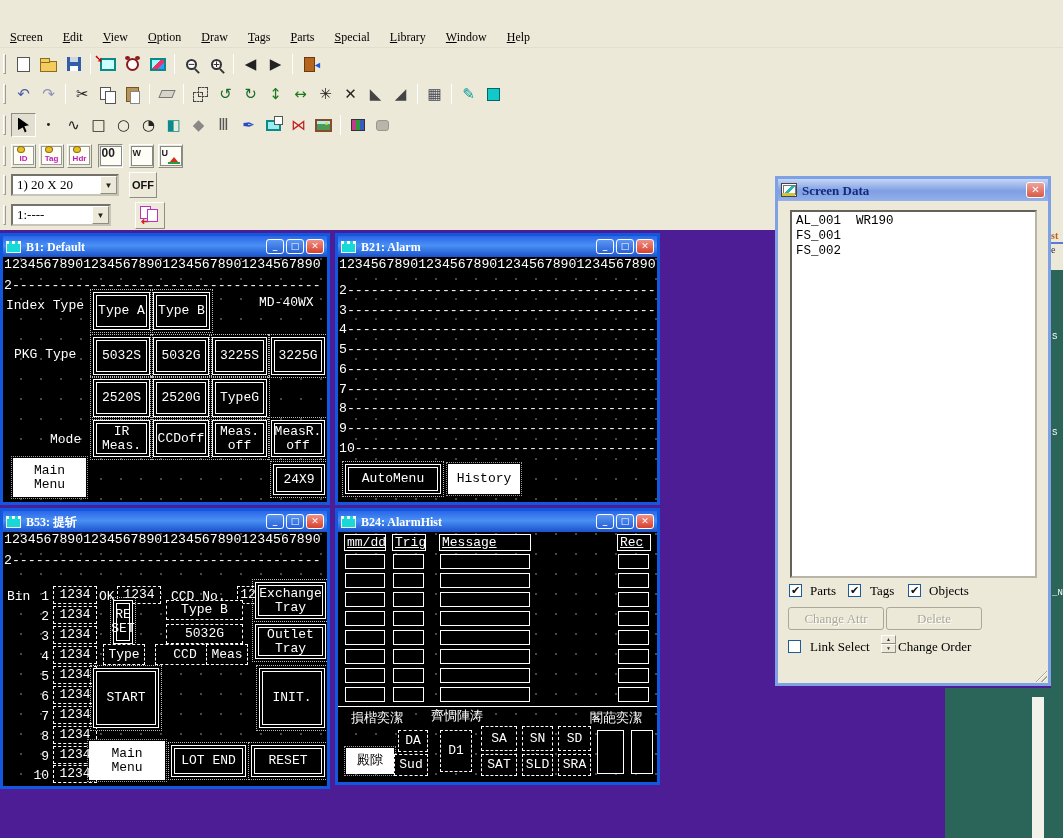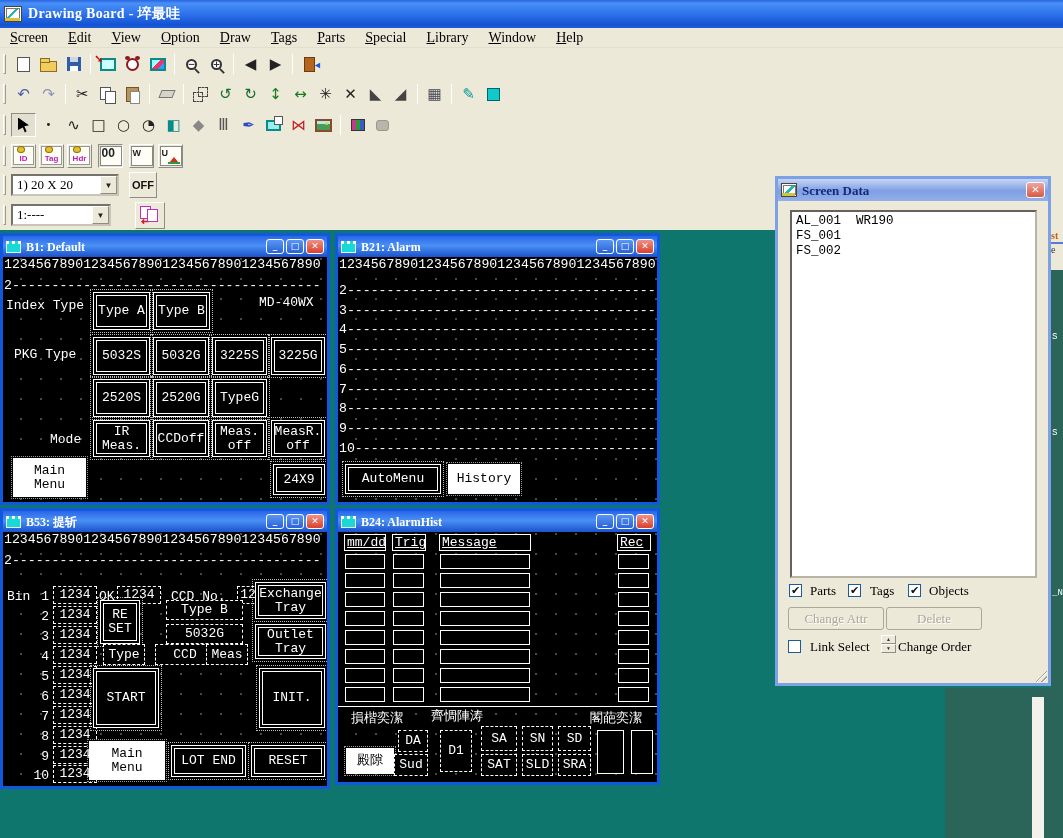--- a/index.html
+++ b/index.html
@@ -11,21 +11,21 @@
   .titlebar { position:absolute; left:0; top:0; width:1063px; height:28px;
     background:linear-gradient(180deg,#2964E2 0%,#4790F5 12%,#2E72EC 50%,#1453D2 88%,#1E5CD8 100%);
     display:flex; align-items:center; padding-left:4px; color:#fff; }
   .titlebar .ttext { font-weight:bold; font-size:14px; margin-left:6px; letter-spacing:.3px; }
   .app-icon { width:18px; height:16px; background:#fdfdf4; border:1px solid #444; position:relative; }
   .app-icon::before { content:""; position:absolute; left:1px; top:1px; width:12px; height:9px;
      background:linear-gradient(135deg,#fff 40%,#23b8b8 40% 55%,#fff 55%); border:1px solid #777; }
   .app-icon::after { content:""; position:absolute; left:0; bottom:0; width:15px; height:3px; background:#d8c23a; }
 
   .menubar { position:absolute; left:0; top:28px; width:1063px; height:20px; background:#ECE9D8;
-    display:flex; align-items:flex-end; font-size:14px; color:#000; border-bottom:1px solid #e2dfcf; }
+    display:flex; align-items:center; font-size:12px; color:#000; border-bottom:1px solid #e2dfcf; }
   .mi { padding:1px 10px; cursor:default; }
   .mi::first-letter { text-decoration:underline; }
 
   .band { position:absolute; left:0; width:1063px; display:flex; align-items:center; background:#ECE9D8; }
   .grip { width:3px; height:20px; margin:0 5px 0 3px; border-left:1px solid #fff; border-top:1px solid #fff;
           border-right:1px solid #9d9c92; border-bottom:1px solid #9d9c92; }
   .tbtn { width:25px; height:24px; display:flex; align-items:center; justify-content:center;
           position:relative; flex:0 0 auto; }
   .tsep { width:1px; height:20px; background:#9d9c92; border-right:1px solid #fff; margin:0 4px; flex:0 0 auto; }
   .glyph { font-family:"DejaVu Sans", sans-serif; font-size:15px; color:#222; line-height:1; }
@@ -83,21 +83,21 @@
 
   .combo { height:22px; background:#fff; border:2px inset #c8c5b8; display:flex; align-items:center;
            font-size:13px; font-family:"Liberation Serif",serif; }
   .combo .cval { flex:1; padding:0 4px; white-space:pre; }
   .combo .cbtn { width:17px; height:100%; background:#ECE9D8; border:1px solid; border-color:#fff #8e8d83 #8e8d83 #fff;
            display:flex; align-items:center; justify-content:center; font-size:8px; color:#222; }
   .offbtn { width:28px; height:26px; margin-left:10px; display:flex; align-items:center; justify-content:center;
            font:bold 11px/1 "Liberation Sans",sans-serif; color:#111; }
 
   
-  .workspace { position:absolute; left:0; top:230px; width:1063px; height:608px; background:#0f766e; }
+  .workspace { position:absolute; left:0; top:230px; width:1063px; height:608px; background:#4c1d95; }
 
   
   .child { position:absolute; border:3px solid #1158DF; background:#000; }
   .ctitle { height:21px; background:linear-gradient(180deg,#2A66E8 0%,#4A90F4 45%,#1A52CC 100%);
             display:flex; align-items:center; padding:0 3px; color:#fff;
             font:bold 12px/1 "Liberation Serif",serif; }
   .mdi-icon { width:15px; height:12px; background:#18D8D8; border:1px solid #eee; border-top:3px dotted #fff; margin-right:5px; flex:0 0 auto; }
   .ctitle .ttxt { flex:1; white-space:nowrap; overflow:hidden; }
   .wb { width:18px; height:15px; border-radius:3px; margin-left:2px; border:1px solid #fff;
         display:flex; align-items:center; justify-content:center; color:#fff;
@@ -166,24 +166,20 @@
                 color:#fff; font:9px/10px "Liberation Mono",monospace; overflow:hidden; }
   .teal-strip span { position:absolute; left:1px; }
   .teal-block { position:absolute; left:945px; top:688px; width:118px; height:150px; background:#2B6459; }
   .teal-block .wstripe { position:absolute; left:87px; top:9px; width:12px; height:141px; background:#F2F1EA; }
 </style>
 </head>
 <body>
 
 <div class="app">
 
-  <div class="titlebar">
-    <span class="app-icon"></span>
-    <span class="ttext">Drawing Board - 埣最哇</span>
-  </div>
 
   <div class="menubar">
     <span class="mi">Screen</span>
     <span class="mi">Edit</span>
     <span class="mi">View</span>
     <span class="mi">Option</span>
     <span class="mi">Draw</span>
     <span class="mi">Tags</span>
     <span class="mi">Parts</span>
     <span class="mi">Special</span>
@@ -494,21 +490,21 @@
         <div class="dbox" style="left:50px;top:214px;width:44px;height:18px">1234</div>
         <div class="hlabel" style="left:22px;top:236px;width:24px;text-align:right">10</div>
         <div class="dbox" style="left:50px;top:233px;width:44px;height:18px">1234</div>
 
         <div class="hlabel" style="left:96px;top:57px">OK</div>
         <div class="dbox" style="left:114px;top:54px;width:44px;height:18px">1234</div>
         <div class="hlabel" style="left:168px;top:57px">CCD No.</div>
         <div class="dbox" style="left:234px;top:54px;width:22px;height:18px">12</div>
         <div class="hbtn" style="left:252px;top:50px;width:71px;height:37px">Exchange
 Tray</div>
-        <div class="hbtn" style="left:97px;top:68px;width:40px;height:44px">RE
+        <div class="hbtn" style="left:110px;top:68px;width:20px;height:44px">RE
 SET</div>
         <div class="dbox" style="left:163px;top:68px;width:77px;height:20px">Type B</div>
         <div class="dbox" style="left:163px;top:92px;width:77px;height:20px">5032G</div>
         <div class="hbtn" style="left:252px;top:92px;width:71px;height:35px">Outlet
 Tray</div>
         <div class="dbox" style="left:100px;top:112px;width:42px;height:21px">Type</div>
         <div class="dbox" style="left:152px;top:112px;width:60px;height:21px">CCD</div>
         <div class="dbox" style="left:203px;top:112px;width:42px;height:21px">Meas</div>
         <div class="hbtn" style="left:90px;top:136px;width:66px;height:60px">START</div>
         <div class="hbtn" style="left:256px;top:136px;width:66px;height:60px">INIT.</div>

